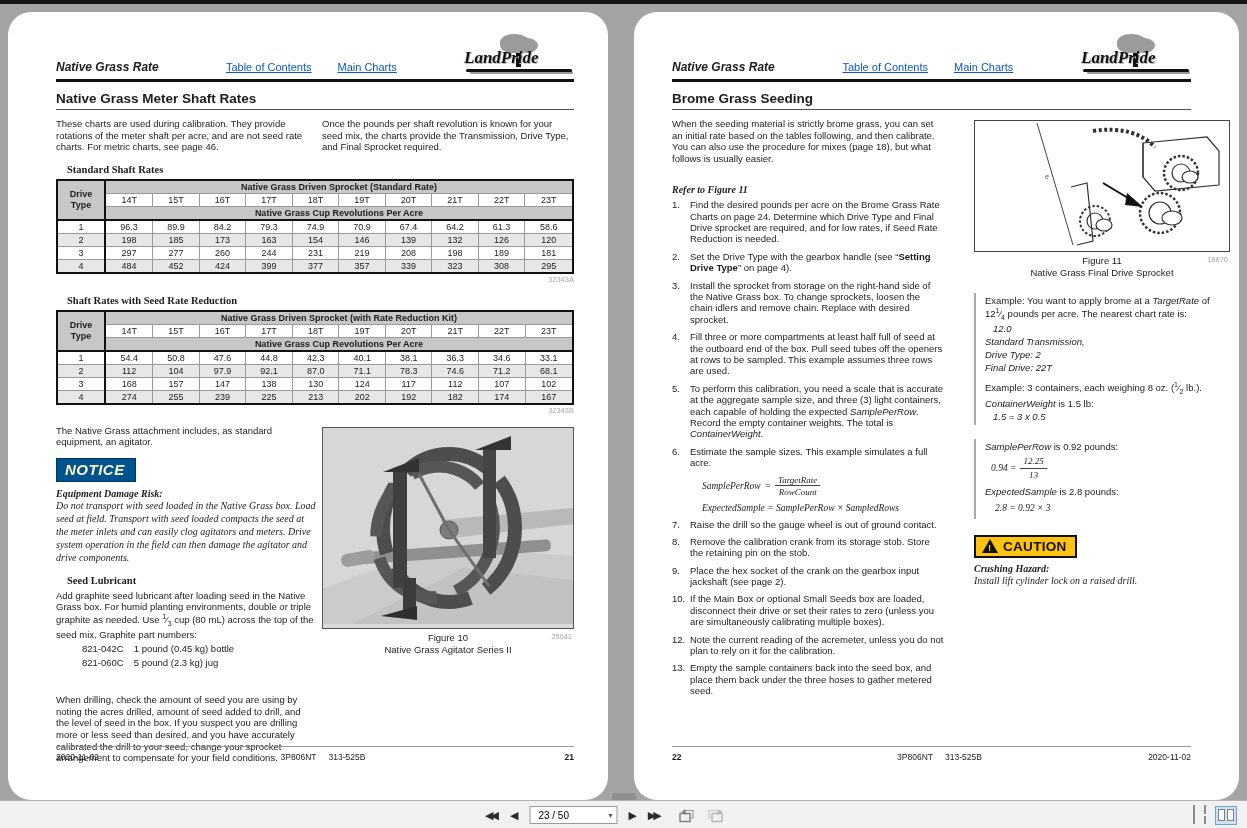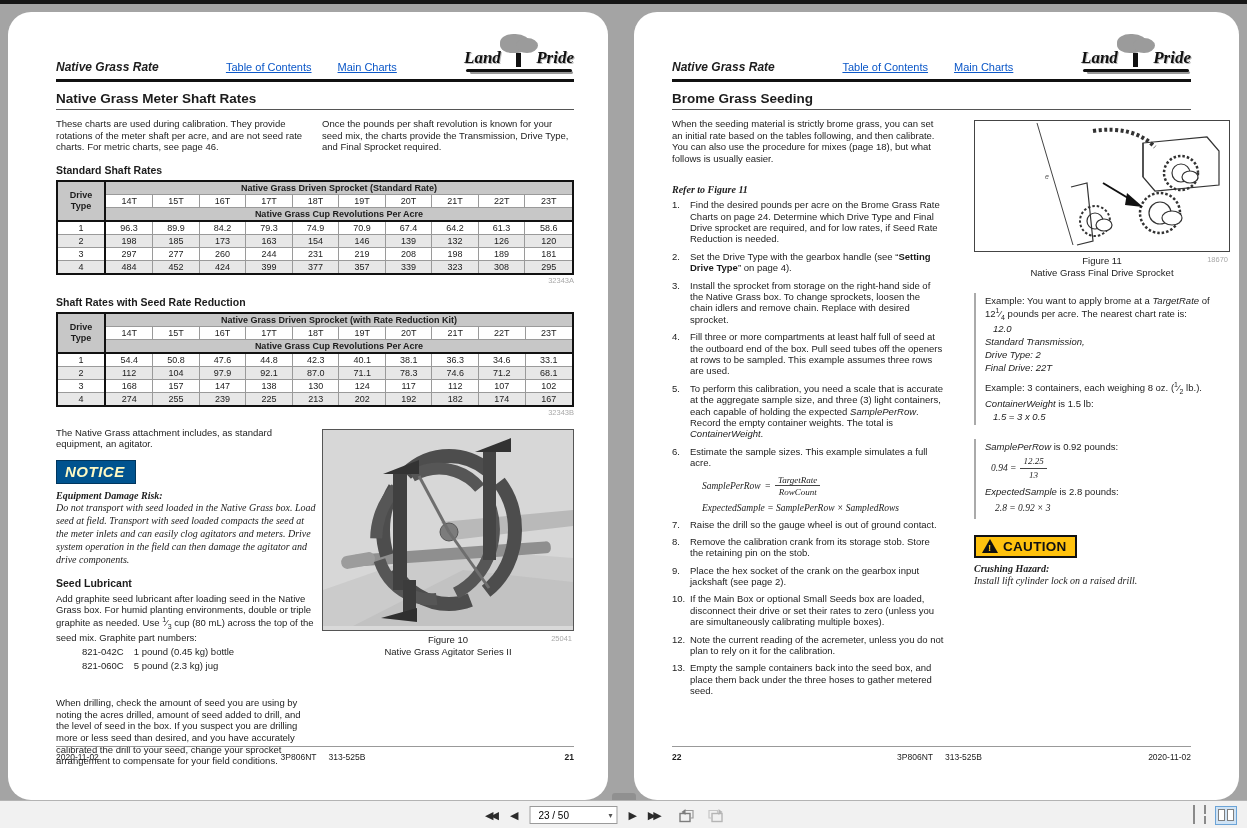--- a/index.html
+++ b/index.html
@@ -13,32 +13,32 @@
 
   
   .pg-head { display:flex; align-items:flex-end; justify-content:space-between; padding-bottom:5px; border-bottom:3px solid #111; }
   .pg-title { font-weight:bold; font-style:italic; font-size:12px; }
   .pg-links { display:flex; gap:26px; font-size:11px; margin-bottom:1px; }
   .pg-links a { color:#0b57c8; text-decoration:underline; cursor:pointer; }
   .logo { position:relative; width:110px; height:36px; }
   .logo .canopy { position:absolute; top:-4px; left:36px; width:30px; height:19px; background:#9b9b9b; border-radius:48% 52% 55% 45%; }
   .logo .canopy2 { position:absolute; top:0px; left:52px; width:22px; height:15px; background:#9b9b9b; border-radius:50%; }
   .logo .trunk { position:absolute; bottom:7px; left:52px; width:5px; height:14px; background:#111; }
-  .logo .words { position:absolute; bottom:6px; left:0; width:100%; display:flex; justify-content:space-between; font-family:"Liberation Serif", serif; font-weight:bold; font-style:italic; font-size:17px; color:#111; text-shadow:1px 1px 0 #bbb; }
+  .logo .words { position:absolute; bottom:6px; left:0; width:100%; display:flex; font-family:"Liberation Serif", serif; font-weight:bold; font-style:italic; font-size:17px; color:#111; text-shadow:1px 1px 0 #bbb; }
   .logo .bar { position:absolute; bottom:2px; left:2px; width:106px; height:3px; background:#111; border-radius:2px; }
   .logo .barshadow { position:absolute; bottom:0px; left:6px; width:103px; height:3px; background:#999; border-radius:2px; }
 
   .section-title { font-size:13.5px; font-weight:bold; margin-top:9px; padding-bottom:3px; border-bottom:1px solid #555; }
 
   .two-col { display:flex; justify-content:space-between; margin-top:8px; }
   .two-col .c1 { width:258px; }
   .two-col .c2 { width:252px; }
   p, .body-text { font-size:9.5px; line-height:1.22; }
 
-  .sub-title { font-size:10.5px; font-weight:bold; margin:11px 0 4px; }
+  .sub-title { font-size:10.5px; font-weight:bold; margin:11px 11px 4px;font-family:Liberation Serif, serif; }
 
   
   table.rate-table { border-collapse:collapse; width:100%; font-size:9px; text-align:center; border:2px solid #111; }
   .rate-table th, .rate-table td { border:1px solid #9a9a9a; padding:1px 0; height:13px; font-weight:normal; }
   .rate-table .band { background:#c7c7c7; font-weight:bold; }
   .rate-table .corner { background:#c7c7c7; font-weight:bold; border-right:2px solid #111; line-height:1.15; }
   .rate-table thead { border-bottom:2px solid #111; }
   .rate-table tbody tr.alt { background:#e7e7e7; }
   .rate-table tbody td:first-child { border-right:2px solid #111; }
   .fig-id { font-size:7.5px; color:#a9a9a9; text-align:right; margin-top:1px; }

